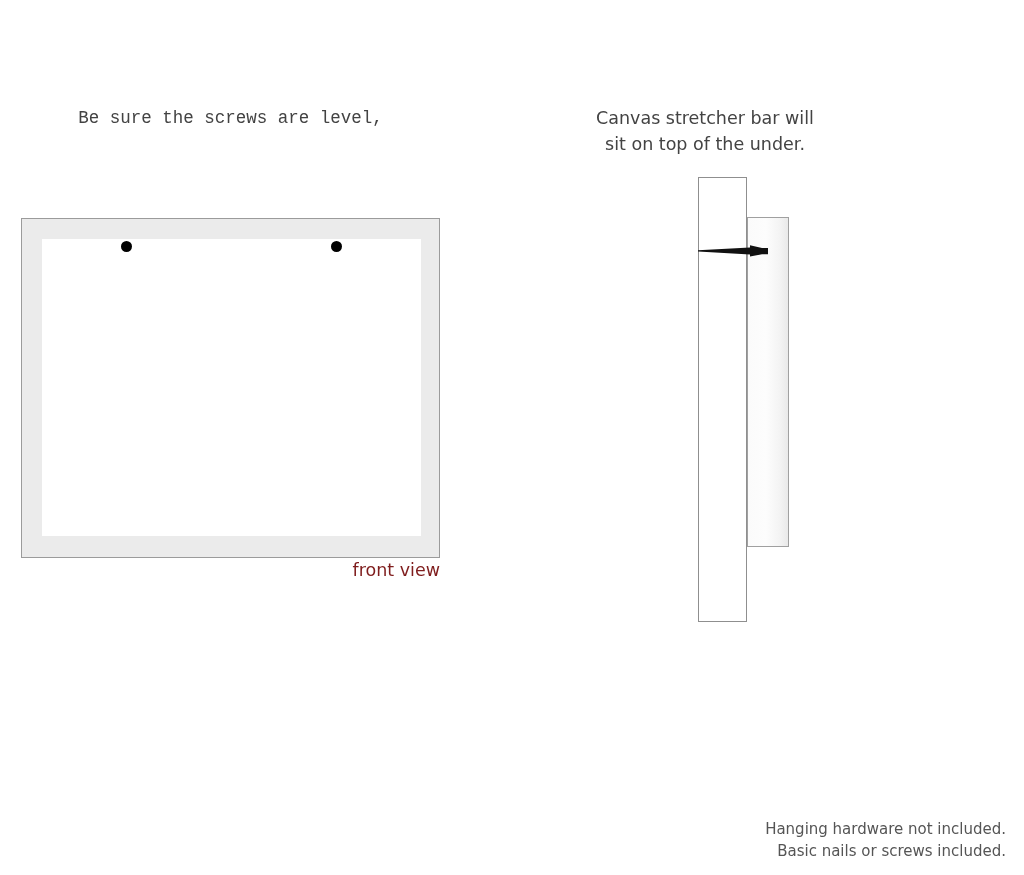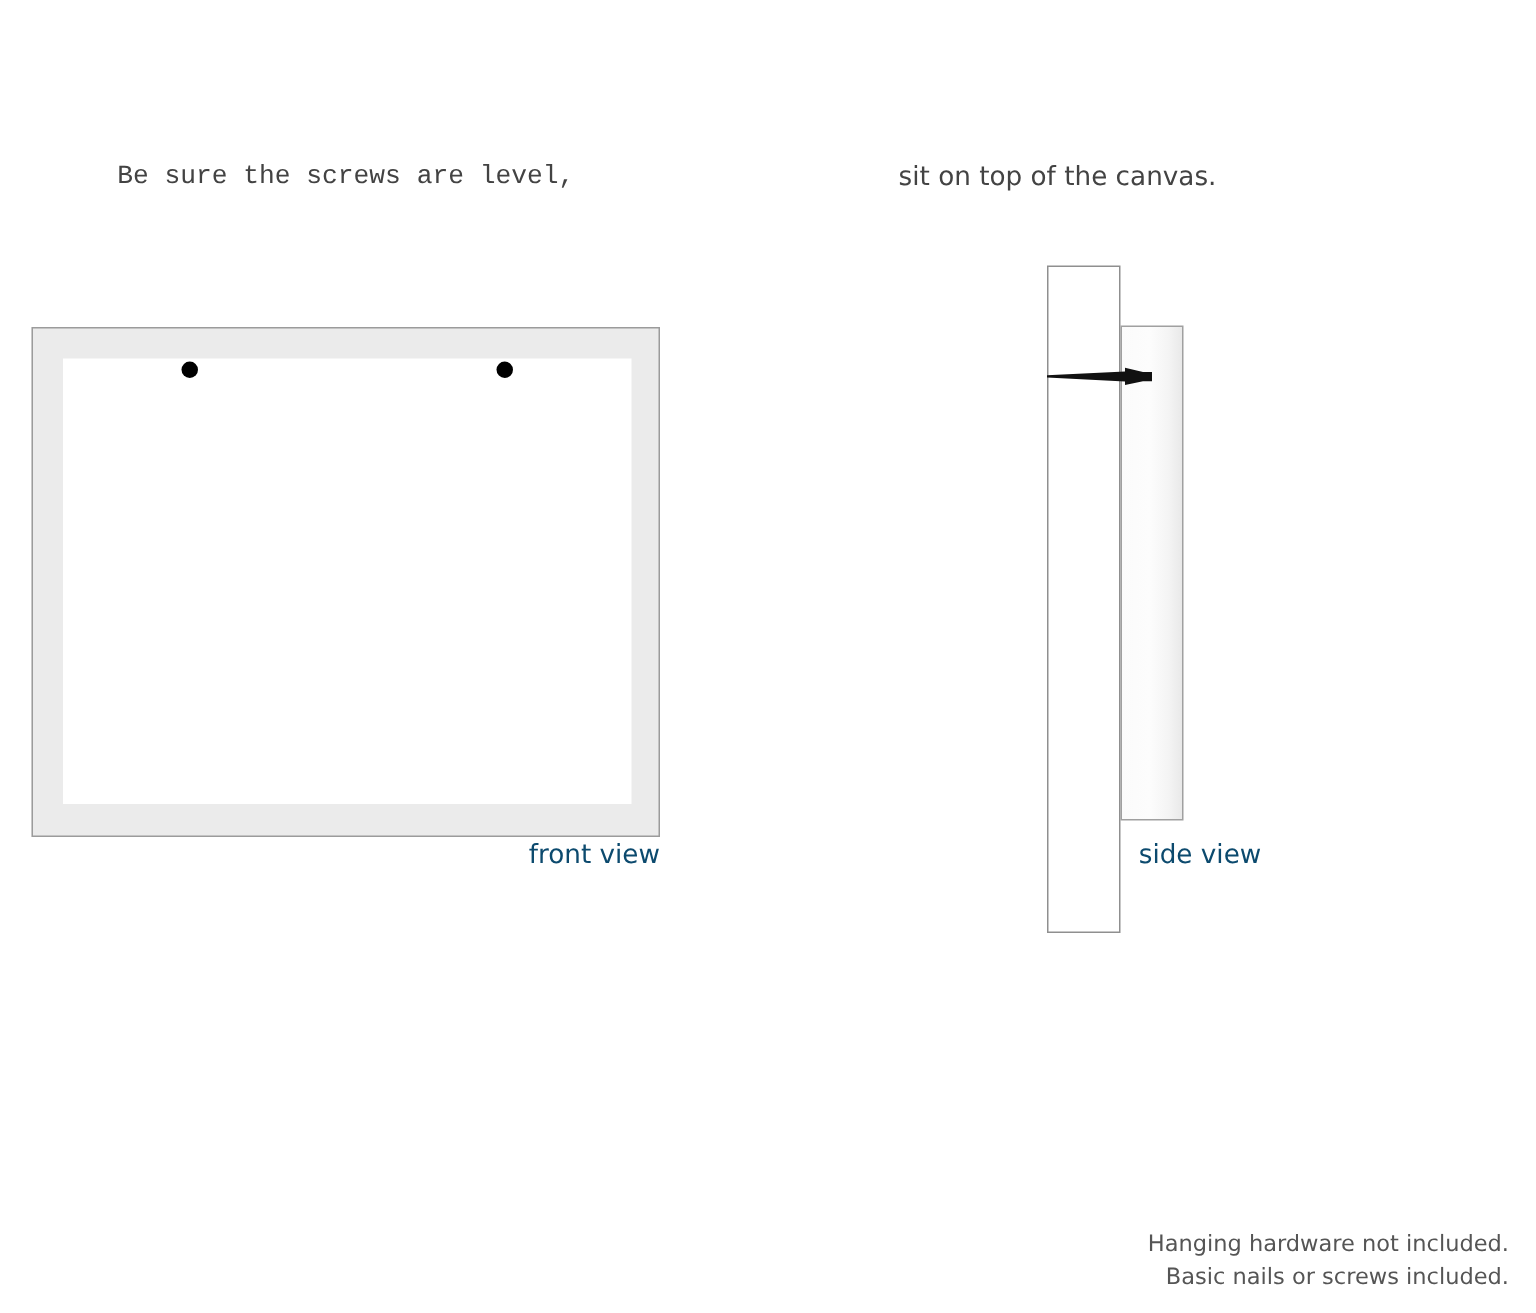--- a/index.html
+++ b/index.html
@@ -96,21 +96,21 @@
     height: 11px;
     border-radius: 50%;
     background: #000000;
   }
   .screw-dot.left  { left: 99px;  top: 22px; }
   .screw-dot.right { left: 309px; top: 22px; }
 
   .view-label {
     position: absolute;
     font-size: 17.5px;
-    color: #0c4a6e;
+    color: #7f1d1d;
     white-space: nowrap;
   }
   .label-front {
     left: 240px;
     top: 560px;
     width: 200px;
     text-align: right;
   }
   .label-side {
     left: 700px;
@@ -184,21 +184,22 @@
 <body>
 
 <div class="page">
 
 
   <div class="caption caption-left">
     <span class="line">Be sure the screws are level,</span>
   </div>
 
   <div class="caption caption-right">
-    <span class="line">sit on top of the canvas.</span>
+    <span class="line">Canvas stretcher bar will</span>
+    <span class="line">sit on top of the under.</span>
   </div>
 
   <div class="front-view">
     <div class="canvas-frame">
       <div class="canvas-face"></div>
       <div class="screw-dot left"></div>
       <div class="screw-dot right"></div>
     </div>
   </div>
 
@@ -210,20 +211,19 @@
     <div class="screw-side">
       <svg width="80" height="22" viewBox="0 0 80 22" xmlns="http://www.w3.org/2000/svg">
 
         <polygon points="2,10.2 54,7.6 54,14.4 2,11.6" fill="#111111"></polygon>
 
         <polygon points="54,5.2 66,8.0 72,8.0 72,14.2 66,14.2 54,16.6" fill="#111111"></polygon>
       </svg>
     </div>
   </div>
 
-  <div class="view-label label-side">side view</div>
 
   <div class="disclaimer">
     <span class="line">Hanging hardware not included.</span>
     <span class="line">Basic nails or screws included.</span>
   </div>
 
 </div>
 
 </body></html>

